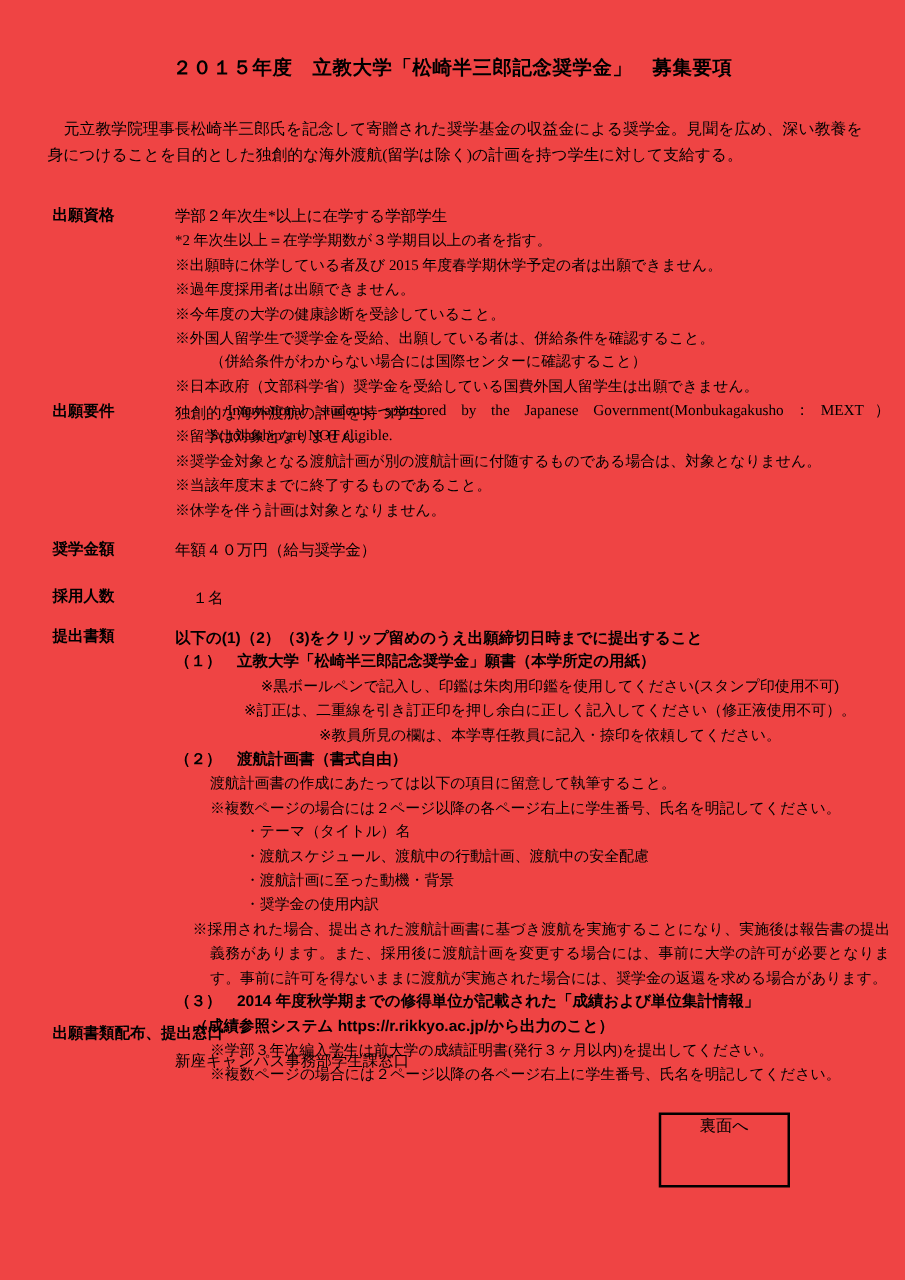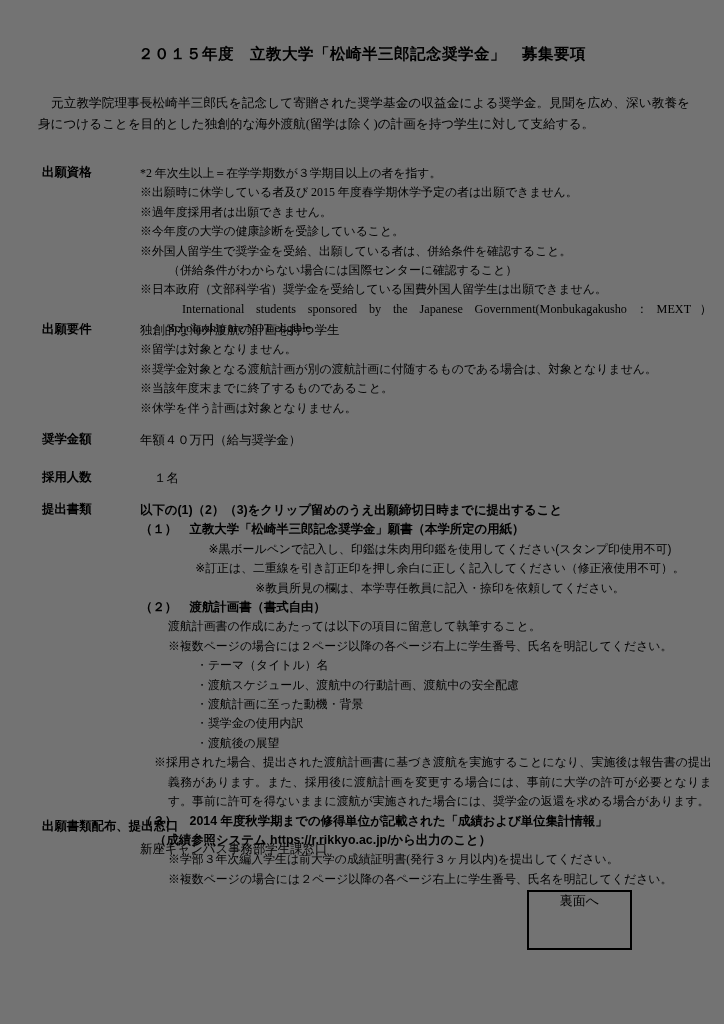--- a/index.html
+++ b/index.html
@@ -8,21 +8,21 @@
     background: #ffffff;
   }
   body {
     font-family: "Liberation Serif", "DejaVu Serif", serif;
     color: #000000;
   }
   #page {
     position: relative;
     width: 724px;
     height: 1024px;
-    background: #737373;
+    background: #ef4444;
     overflow: hidden;
     box-sizing: border-box;
   }
 
   
   .doc-title {
     position: absolute;
     top: 44px;
     left: 0;
     width: 724px;
@@ -130,20 +130,21 @@
 
 <div id="page">
 
   <div class="doc-title">２０１５年度　立教大学「松崎半三郎記念奨学金」　募集要項</div>
 
   <div class="intro">元立教学院理事長松崎半三郎氏を記念して寄贈された奨学基金の収益金による奨学金。見聞を広め、深い教養を身につけることを目的とした独創的な海外渡航(留学は除く)の計画を持つ学生に対して支給する。</div>
 
   <div class="section" style="top:164px;">
     <div class="label">出願資格</div>
     <div class="body">
+      <div class="line">学部２年次生*以上に在学する学部学生</div>
       <div class="line small">*2 年次生以上＝在学学期数が３学期目以上の者を指す。</div>
       <div class="line small">※出願時に休学している者及び 2015 年度春学期休学予定の者は出願できません。</div>
       <div class="line small">※過年度採用者は出願できません。</div>
       <div class="line small">※今年度の大学の健康診断を受診していること。</div>
       <div class="line small">※外国人留学生で奨学金を受給、出願している者は、併給条件を確認すること。</div>
       <div class="line small ind2">（併給条件がわからない場合には国際センターに確認すること）</div>
       <div class="line small">※日本政府（文部科学省）奨学金を受給している国費外国人留学生は出願できません。</div>
       <div class="line eng justify-eng">International students sponsored by the Japanese Government(Monbukagakusho：MEXT）</div>
       <div class="line eng ind2">Scholarship are NOT eligible.</div>
     </div>
@@ -185,21 +186,20 @@
       <div class="line small sans ind2">※訂正は、二重線を引き訂正印を押し余白に正しく記入してください（修正液使用不可）。</div>
       <div class="line small sans ind2">※教員所見の欄は、本学専任教員に記入・捺印を依頼してください。</div>
 
       <div class="line bold">（２）　渡航計画書（書式自由）</div>
       <div class="line small ind2">渡航計画書の作成にあたっては以下の項目に留意して執筆すること。</div>
       <div class="line small ind2">※複数ページの場合には２ページ以降の各ページ右上に学生番号、氏名を明記してください。</div>
       <div class="line small ind4">・テーマ（タイトル）名</div>
       <div class="line small ind4">・渡航スケジュール、渡航中の行動計画、渡航中の安全配慮</div>
       <div class="line small ind4">・渡航計画に至った動機・背景</div>
       <div class="line small ind4">・奨学金の使用内訳</div>
-      <div class="line small ind4">・渡航後の展望</div>
       <div class="line small ind-hang" style="text-align:justify;">※採用された場合、提出された渡航計画書に基づき渡航を実施することになり、実施後は報告書の提出義務があります。また、採用後に渡航計画を変更する場合には、事前に大学の許可が必要となります。事前に許可を得ないままに渡航が実施された場合には、奨学金の返還を求める場合があります。</div>
 
       <div class="line bold">（３）　2014 年度秋学期までの修得単位が記載された「成績および単位集計情報」</div>
       <div class="line bold ind1">（成績参照システム https://r.rikkyo.ac.jp/から出力のこと）</div>
       <div class="line small ind2">※学部３年次編入学生は前大学の成績証明書(発行３ヶ月以内)を提出してください。</div>
       <div class="line small ind2">※複数ページの場合には２ページ以降の各ページ右上に学生番号、氏名を明記してください。</div>
     </div>
   </div>
 
   <div class="bottom-heading" style="top:818px;">出願書類配布、提出窓口</div>

